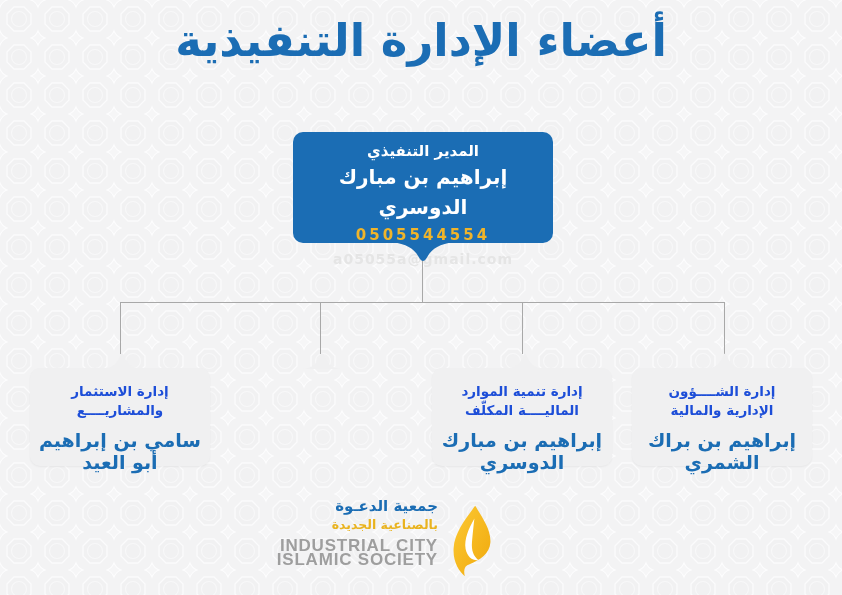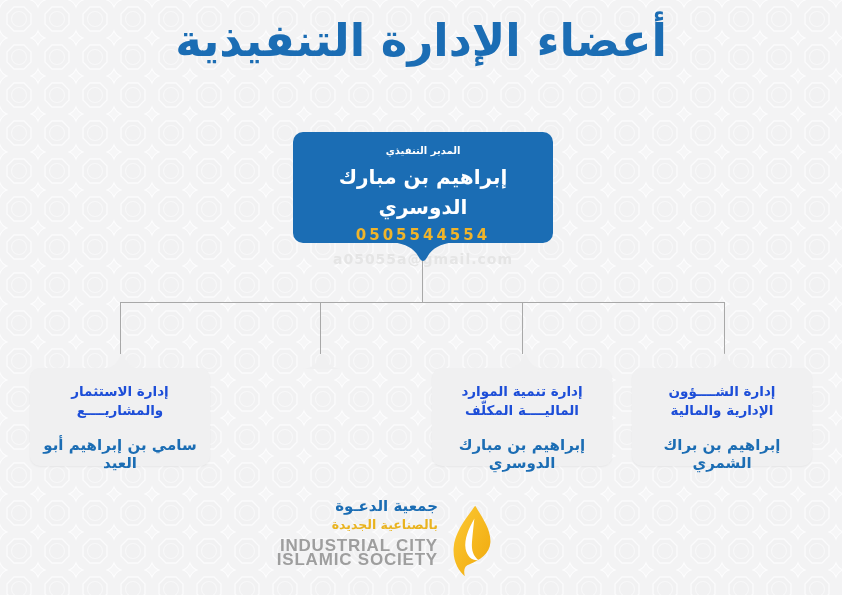--- a/index.html
+++ b/index.html
@@ -9,42 +9,42 @@
   .bg-pattern { position:absolute; inset:0; z-index:0; }
 
   .title { position:absolute; z-index:2; top:14px; left:0; width:100%;
            text-align:center; font-size:45px; font-weight:bold; color:#1b6db4;
            letter-spacing:0; }
 
   
   .ceo-card { position:absolute; z-index:2; left:293px; top:132px; width:260px; height:111px;
               background:#1b6db4; border-radius:10px; color:#ffffff; text-align:center;
               padding-top:8px; }
-  .ceo-role  { font-size:10px; font-weight:bold; line-height:22px; }
+  .ceo-role  { font-size:15px; font-weight:bold; line-height:22px; }
   .ceo-name  { font-size:20px; font-weight:bold; line-height:30px; }
   .ceo-phone { font-size:15px; font-weight:bold; letter-spacing:3px; color:#f0b42a; line-height:26px; }
   .ceo-email { font-size:14px; font-weight:bold; letter-spacing:1px; color:#e5e5e5; line-height:22px; }
   .ceo-tail  { position:absolute; z-index:2; left:391px; top:242px; }
 
   
   .line { position:absolute; z-index:1; background:#a8a8a8; }
   .stem       { left:422px; top:260px; width:1px; height:43px; }
   .h-line     { left:120px; top:302px; width:605px; height:1px; }
   .drop       { top:303px; width:1px; height:51px; }
   .drop-0 { left:724px; } .drop-1 { left:522px; } .drop-2 { left:320px; } .drop-3 { left:120px; }
 
   
   .dept-card { position:absolute; z-index:2; top:368px; width:180px; height:98px;
                background:#f0f0f1; border-radius:10px; text-align:center; padding-top:14px;
                box-shadow:0 1px 2px rgba(0,0,0,0.05); }
   .dept-0 { left:632px; } .dept-1 { left:432px; } .dept-2 { left:230px; } .dept-3 { left:30px; }
   .dept-tail { position:absolute; z-index:2; top:352px; }
   .tail-0 { left:705px; } .tail-1 { left:505px; } .tail-2 { left:302px; } .tail-3 { left:102px; }
   .dept-title { font-size:13.5px; font-weight:bold; color:#1d4ed8; line-height:19px; }
-  .dept-name  { font-size:15px; font-weight:bold; color:#1b6db4; margin-top:16px; }
+  .dept-name  { font-size:19px; font-weight:bold; color:#1b6db4; margin-top:9px; }
 
   
   .logo-text { position:absolute; z-index:2; top:497px; right:404px; text-align:right; }
   .logo-ar1 { font-size:15px; font-weight:bold; color:#1b6db4; line-height:19px; }
   .logo-ar2 { font-size:12.5px; font-weight:bold; color:#e9b31f; line-height:17px; }
   .logo-en  { font-size:17px; font-weight:bold; color:#9e9e9e; letter-spacing:0.8px;
               line-height:14px; font-family:Liberation Sans, sans-serif; }
   .logo-en1 { margin-top:6px; }
   .logo-flame { position:absolute; z-index:2; left:448px; top:495px; }
 

